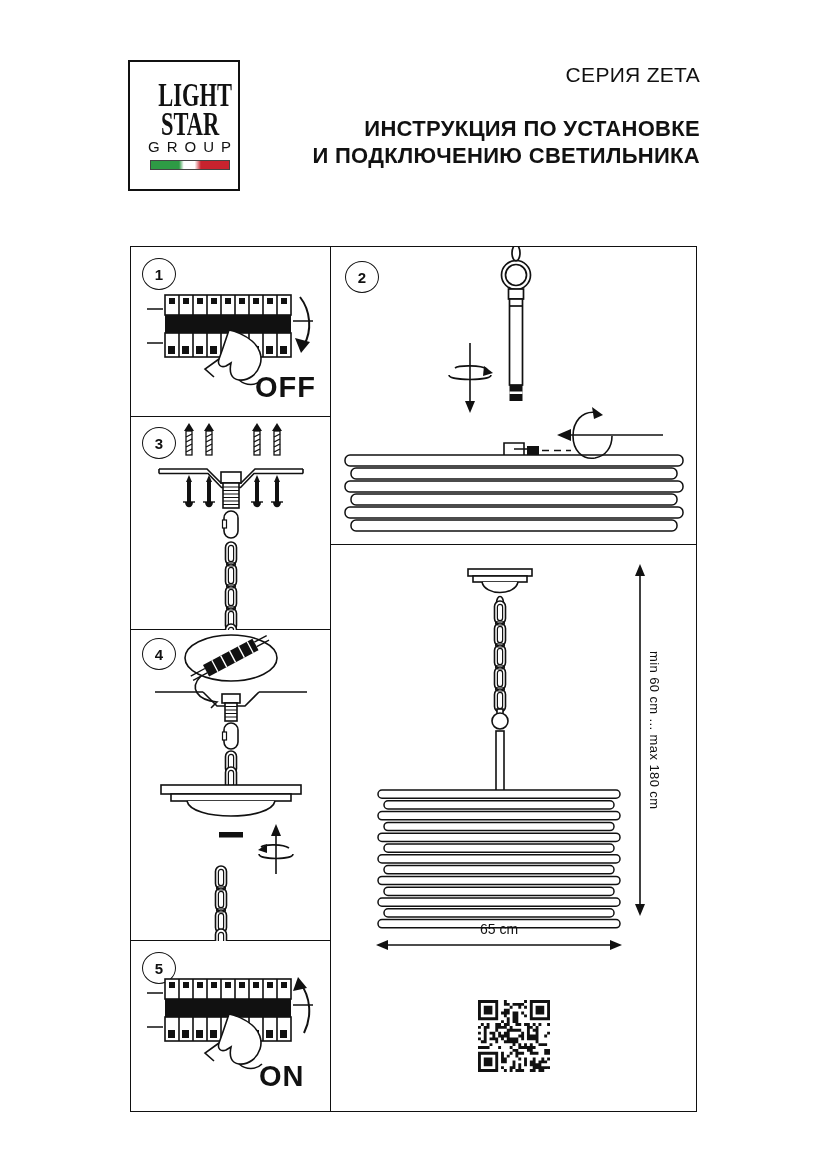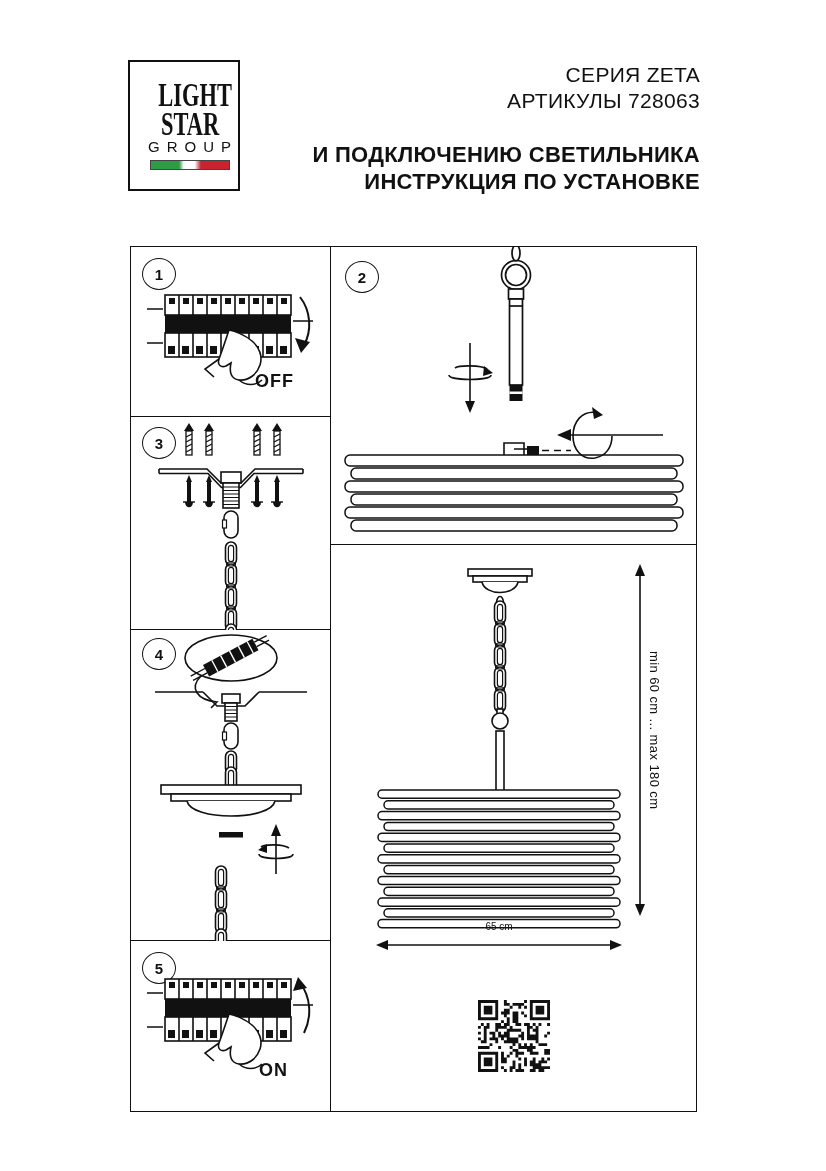--- a/index.html
+++ b/index.html
@@ -19,45 +19,44 @@
   .instruction{margin-top:27px;font-weight:bold;font-size:22px;line-height:27px;letter-spacing:0.3px;}
   
   .grid{position:absolute;left:130px;top:246px;width:567px;height:866px;
         border:1.6px solid #111;box-sizing:border-box;}
   .cell{position:absolute;box-sizing:border-box;background:#fff;}
   .br{border-right:1.6px solid #111;}
   .bb{border-bottom:1.6px solid #111;}
   .badge{position:absolute;width:32px;height:30px;border:1.7px solid #111;border-radius:50%;
          display:flex;align-items:center;justify-content:center;
          font-weight:bold;font-size:15px;background:#fff;}
-  .switch-label{position:absolute;font-weight:bold;font-size:18px;letter-spacing:1px;}
+  .switch-label{position:absolute;font-weight:bold;font-size:29px;letter-spacing:1px;}
   .abs{position:absolute;}
   .dim-v-label{position:absolute;writing-mode:vertical-rl;font-size:13px;letter-spacing:0.4px;white-space:nowrap;}
-  .dim-h-label{position:absolute;font-size:10px;text-align:center;}
+  .dim-h-label{position:absolute;font-size:14px;text-align:center;}
   .article-number{position:absolute;font-weight:bold;font-size:25px;letter-spacing:1px;text-align:center;}
   svg{display:block;}
 </style>
 </head>
 <body>
 
 <div class="page">
 
   <div class="logo-box">
     <div class="logo-word first">LIGHT</div>
     <div class="logo-word">STAR</div>
     <div class="logo-group">GROUP</div>
     <div class="logo-flag"></div>
   </div>
 
   <div class="titles">
     <div class="title-line">СЕРИЯ ZETA</div>
-    <div class="title-line">АРТИКУЛЫ 728063</div>
     <div class="instruction">
+      <div>ИНСТРУКЦИЯ ПО УСТАНОВКЕ</div>
       <div>И ПОДКЛЮЧЕНИЮ СВЕТИЛЬНИКА</div>
-      <div>ИНСТРУКЦИЯ ПО УСТАНОВКЕ</div>
     </div>
   </div>
 
   <svg width="0" height="0" style="position:absolute" aria-hidden="true">
     <defs>
       <g id="breaker">
         <g stroke="#111" stroke-width="1.6" fill="none">
           <path d="M4,22 H20 M4,56 H20 M150,34 H170"></path>
           <rect x="22" y="8" width="126" height="20" fill="#fff"></rect>
           <path d="M36,8 v20 M50,8 v20 M64,8 v20 M78,8 v20 M92,8 v20 M106,8 v20 M120,8 v20 M134,8 v20"></path>

